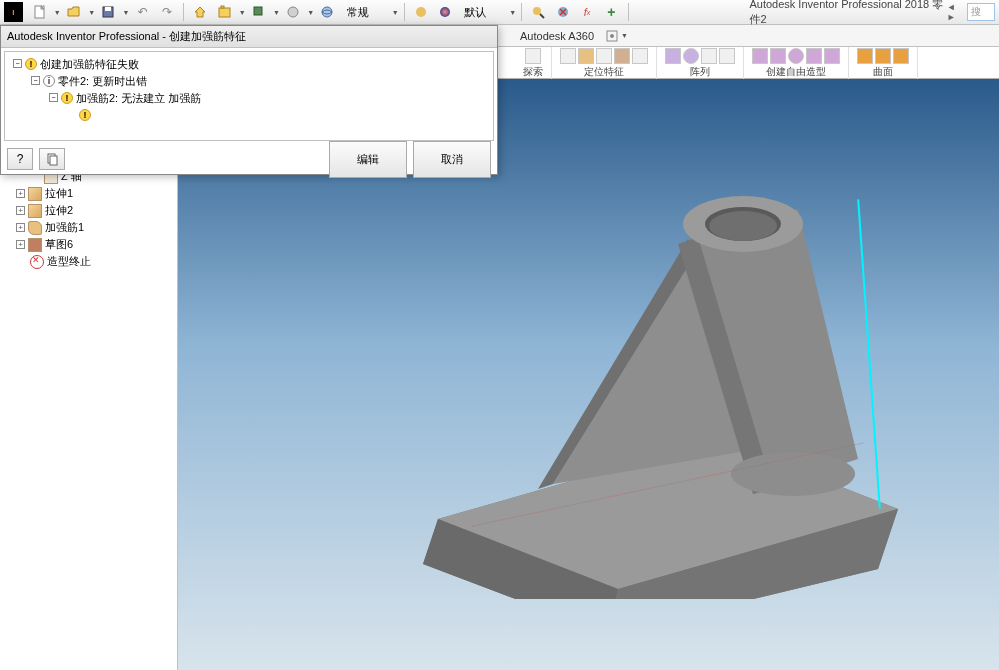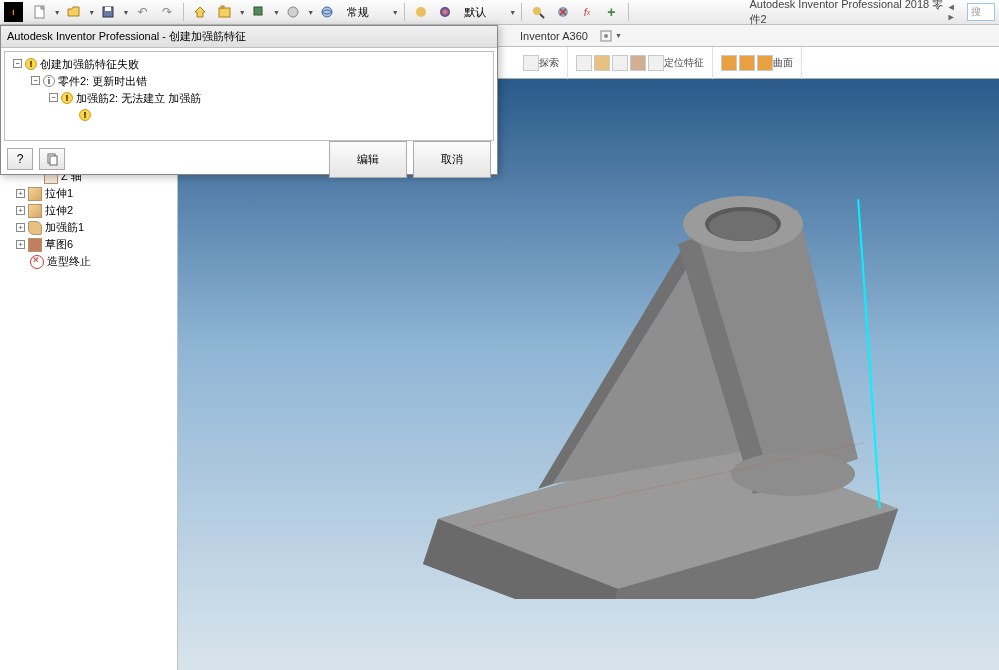--- a/index.html
+++ b/index.html
@@ -90,21 +90,21 @@
     .ribbon-panels {
       height: 32px;
       background: #fff;
       border-bottom: 1px solid #b0b0b0;
       display: flex;
       align-items: flex-start;
       padding-left: 515px;
     }
     .panel-group {
       display: flex;
-      flex-direction: row;
+      flex-direction: column;
       align-items: center;
       border-right: 1px solid #e0e0e0;
       padding: 0 8px;
       height: 32px;
       text-align: center;
     }
     .panel-icons {
       display: flex;
       gap: 2px;
       height: 18px;
@@ -401,21 +401,21 @@
 
   <div class="app-title">Autodesk Inventor Professional 2018  零件2</div>
 
   <div style="margin-left:auto;display:flex;align-items:center;gap:2px;">
     <span class="arrow-lr">◄ ►</span>
     <div class="search-box">搜</div>
   </div>
 </div>
 
 <div class="ribbon-row lt">
-  <div class="ribbon-tab">Inventor A360</div>
+  <div class="ribbon-tab">Autodesk A360</div>
   <div class="small-icon">
     <svg width="14" height="14">
         <rect x="2" y="2" width="10" height="10" fill="none" stroke="#888"></rect>
         <circle cx="7" cy="7" r="2" fill="#888"></circle>
       </svg>
   </div>
   <span class="tb-dd">▼</span>
 </div>
 
 <div class="ribbon-panels">
@@ -427,20 +427,39 @@
   </div>
   <div class="panel-group">
     <div class="panel-icons">
       <span class="pi"></span>
       <span class="pi" style="background:#e8c080;"></span>
       <span class="pi"></span>
       <span class="pi" style="background:#d0b090;"></span>
       <span class="pi"></span>
     </div>
     <div class="panel-label">定位特征</div>
+  </div>
+  <div class="panel-group">
+    <div class="panel-icons">
+      <span class="pi" style="background:#c8b0e0;"></span>
+      <span class="pi circ" style="background:#c8b0e0;"></span>
+      <span class="pi"></span>
+      <span class="pi"></span>
+    </div>
+    <div class="panel-label">阵列</div>
+  </div>
+  <div class="panel-group">
+    <div class="panel-icons">
+      <span class="pi" style="background:#d0a8d8;"></span>
+      <span class="pi" style="background:#d0a8d8;"></span>
+      <span class="pi circ" style="background:#d0a8d8;"></span>
+      <span class="pi" style="background:#d0a8d8;"></span>
+      <span class="pi" style="background:#d0a8d8;"></span>
+    </div>
+    <div class="panel-label">创建自由造型</div>
   </div>
   <div class="panel-group">
     <div class="panel-icons">
       <span class="pi" style="background:#e8a040;"></span>
       <span class="pi" style="background:#e8a040;"></span>
       <span class="pi" style="background:#e8a040;"></span>
     </div>
     <div class="panel-label">曲面</div>
   </div>
 </div>

